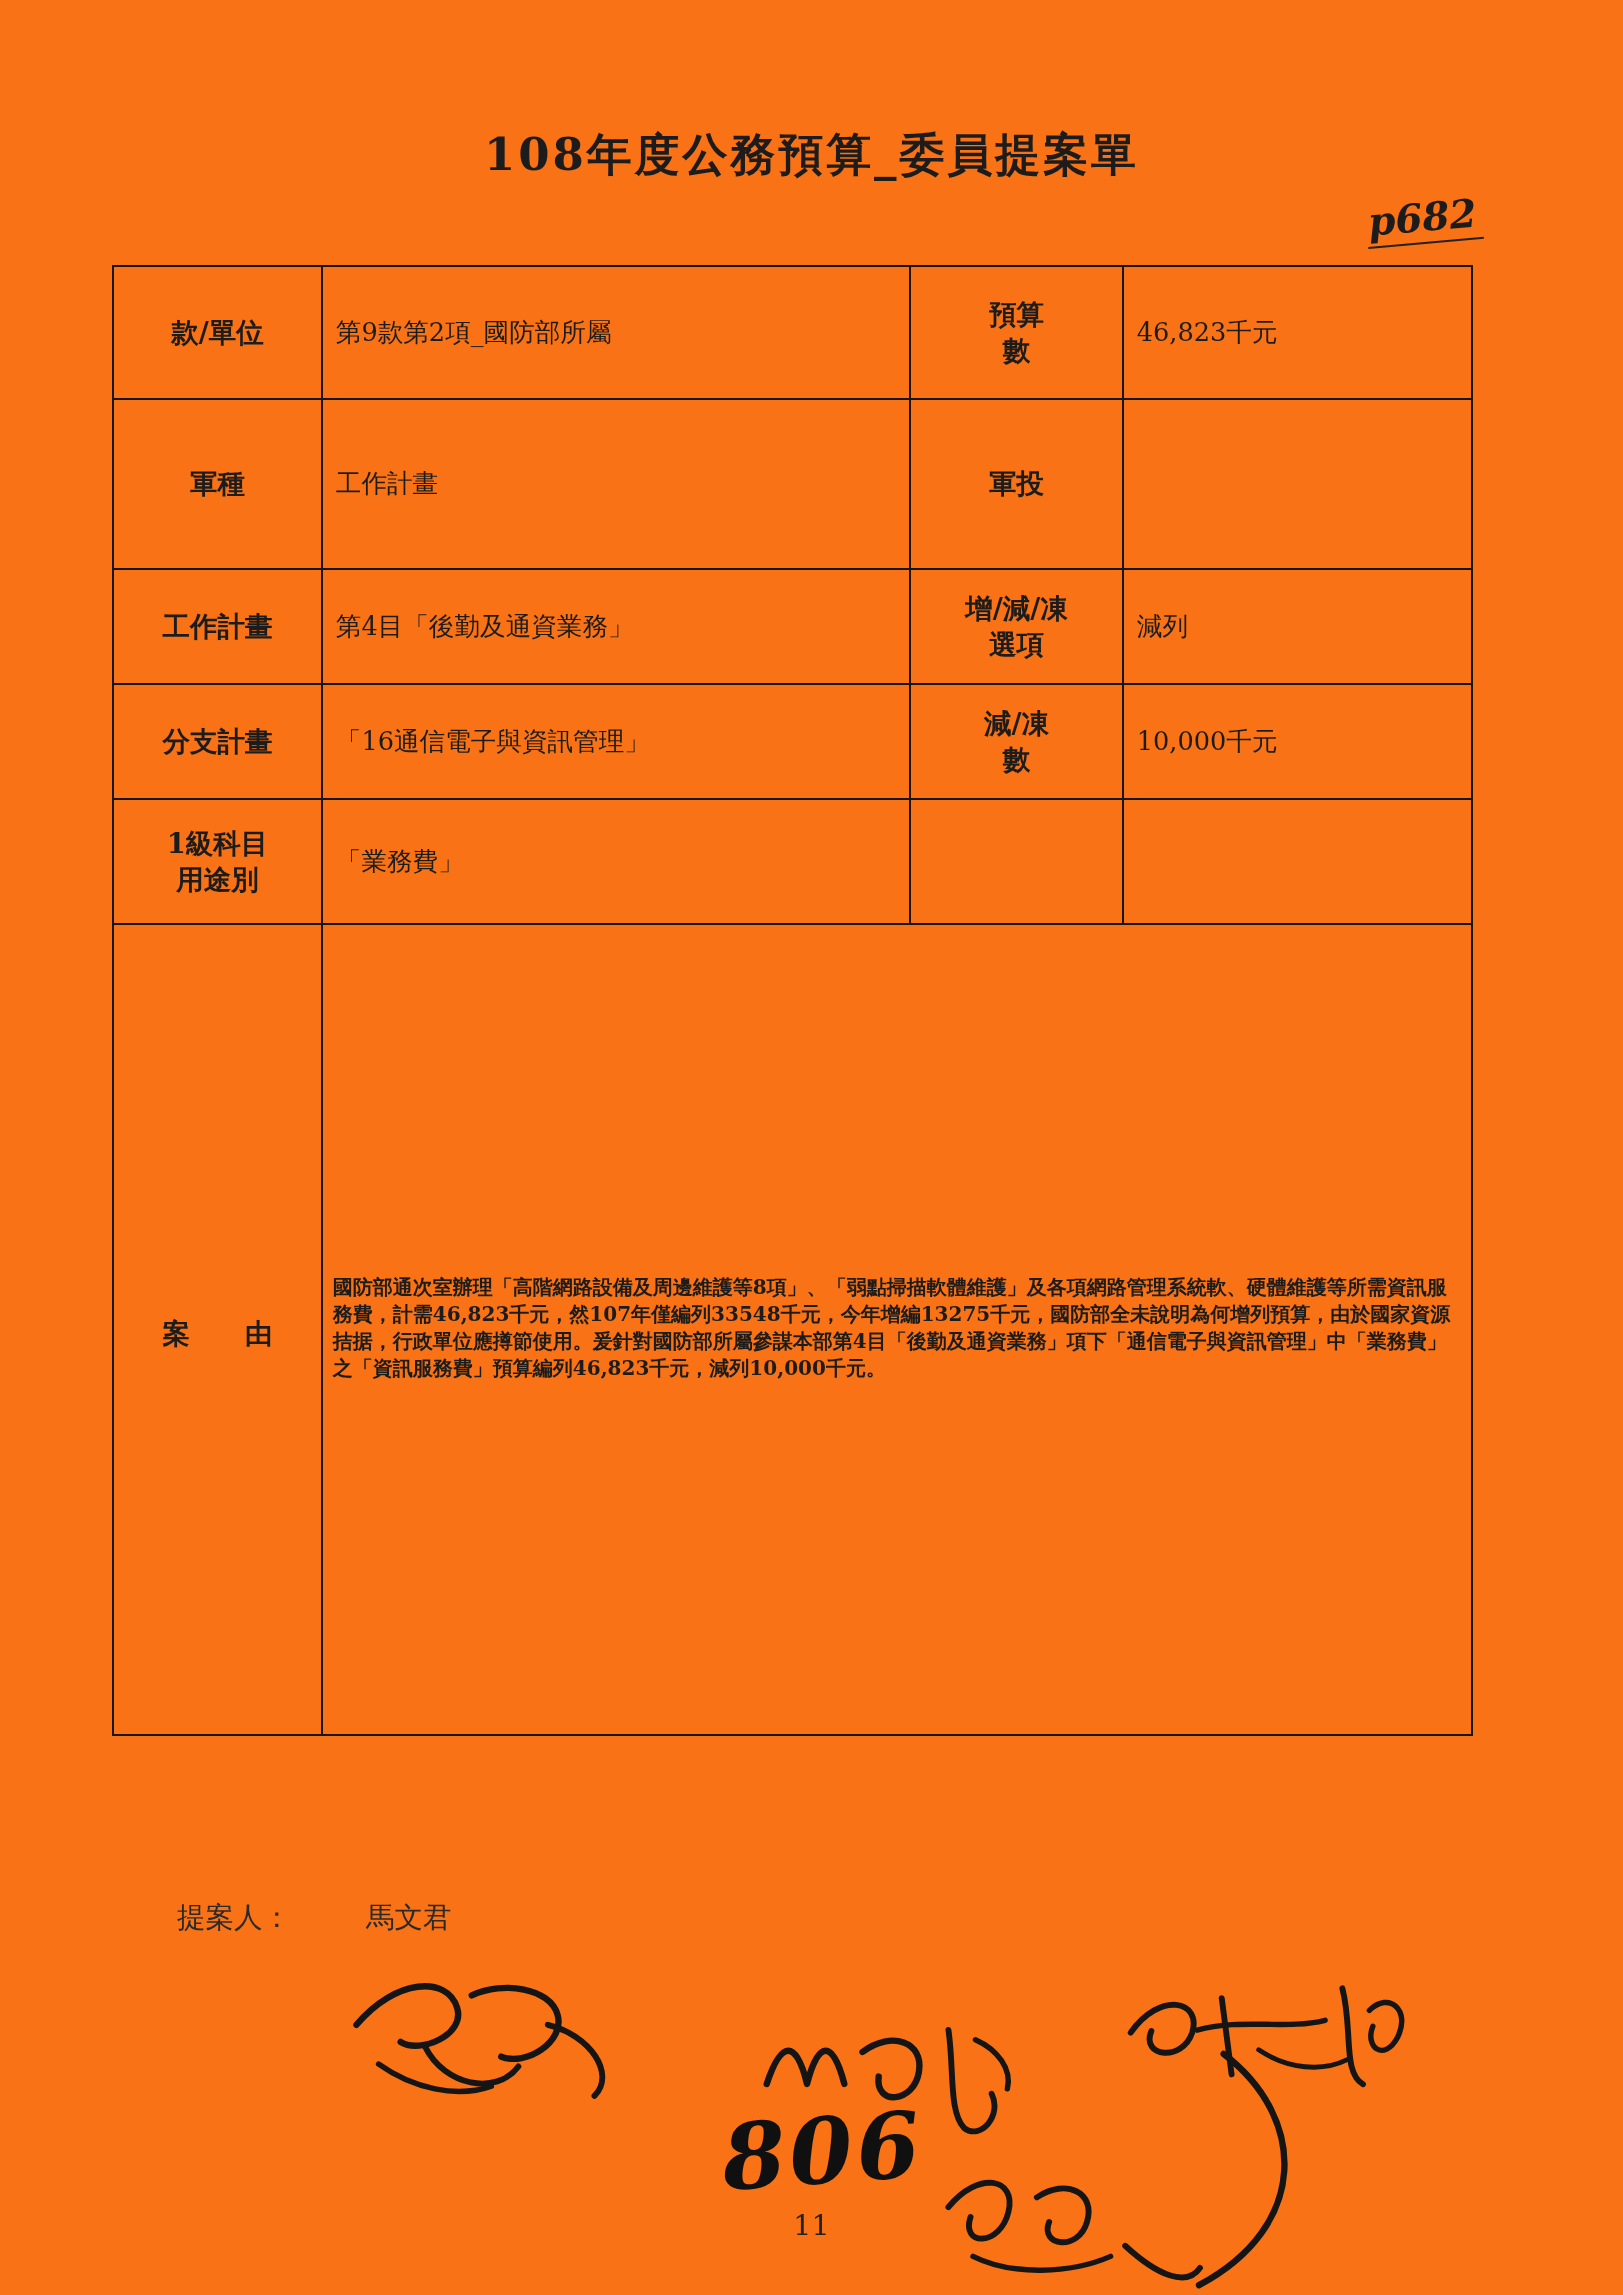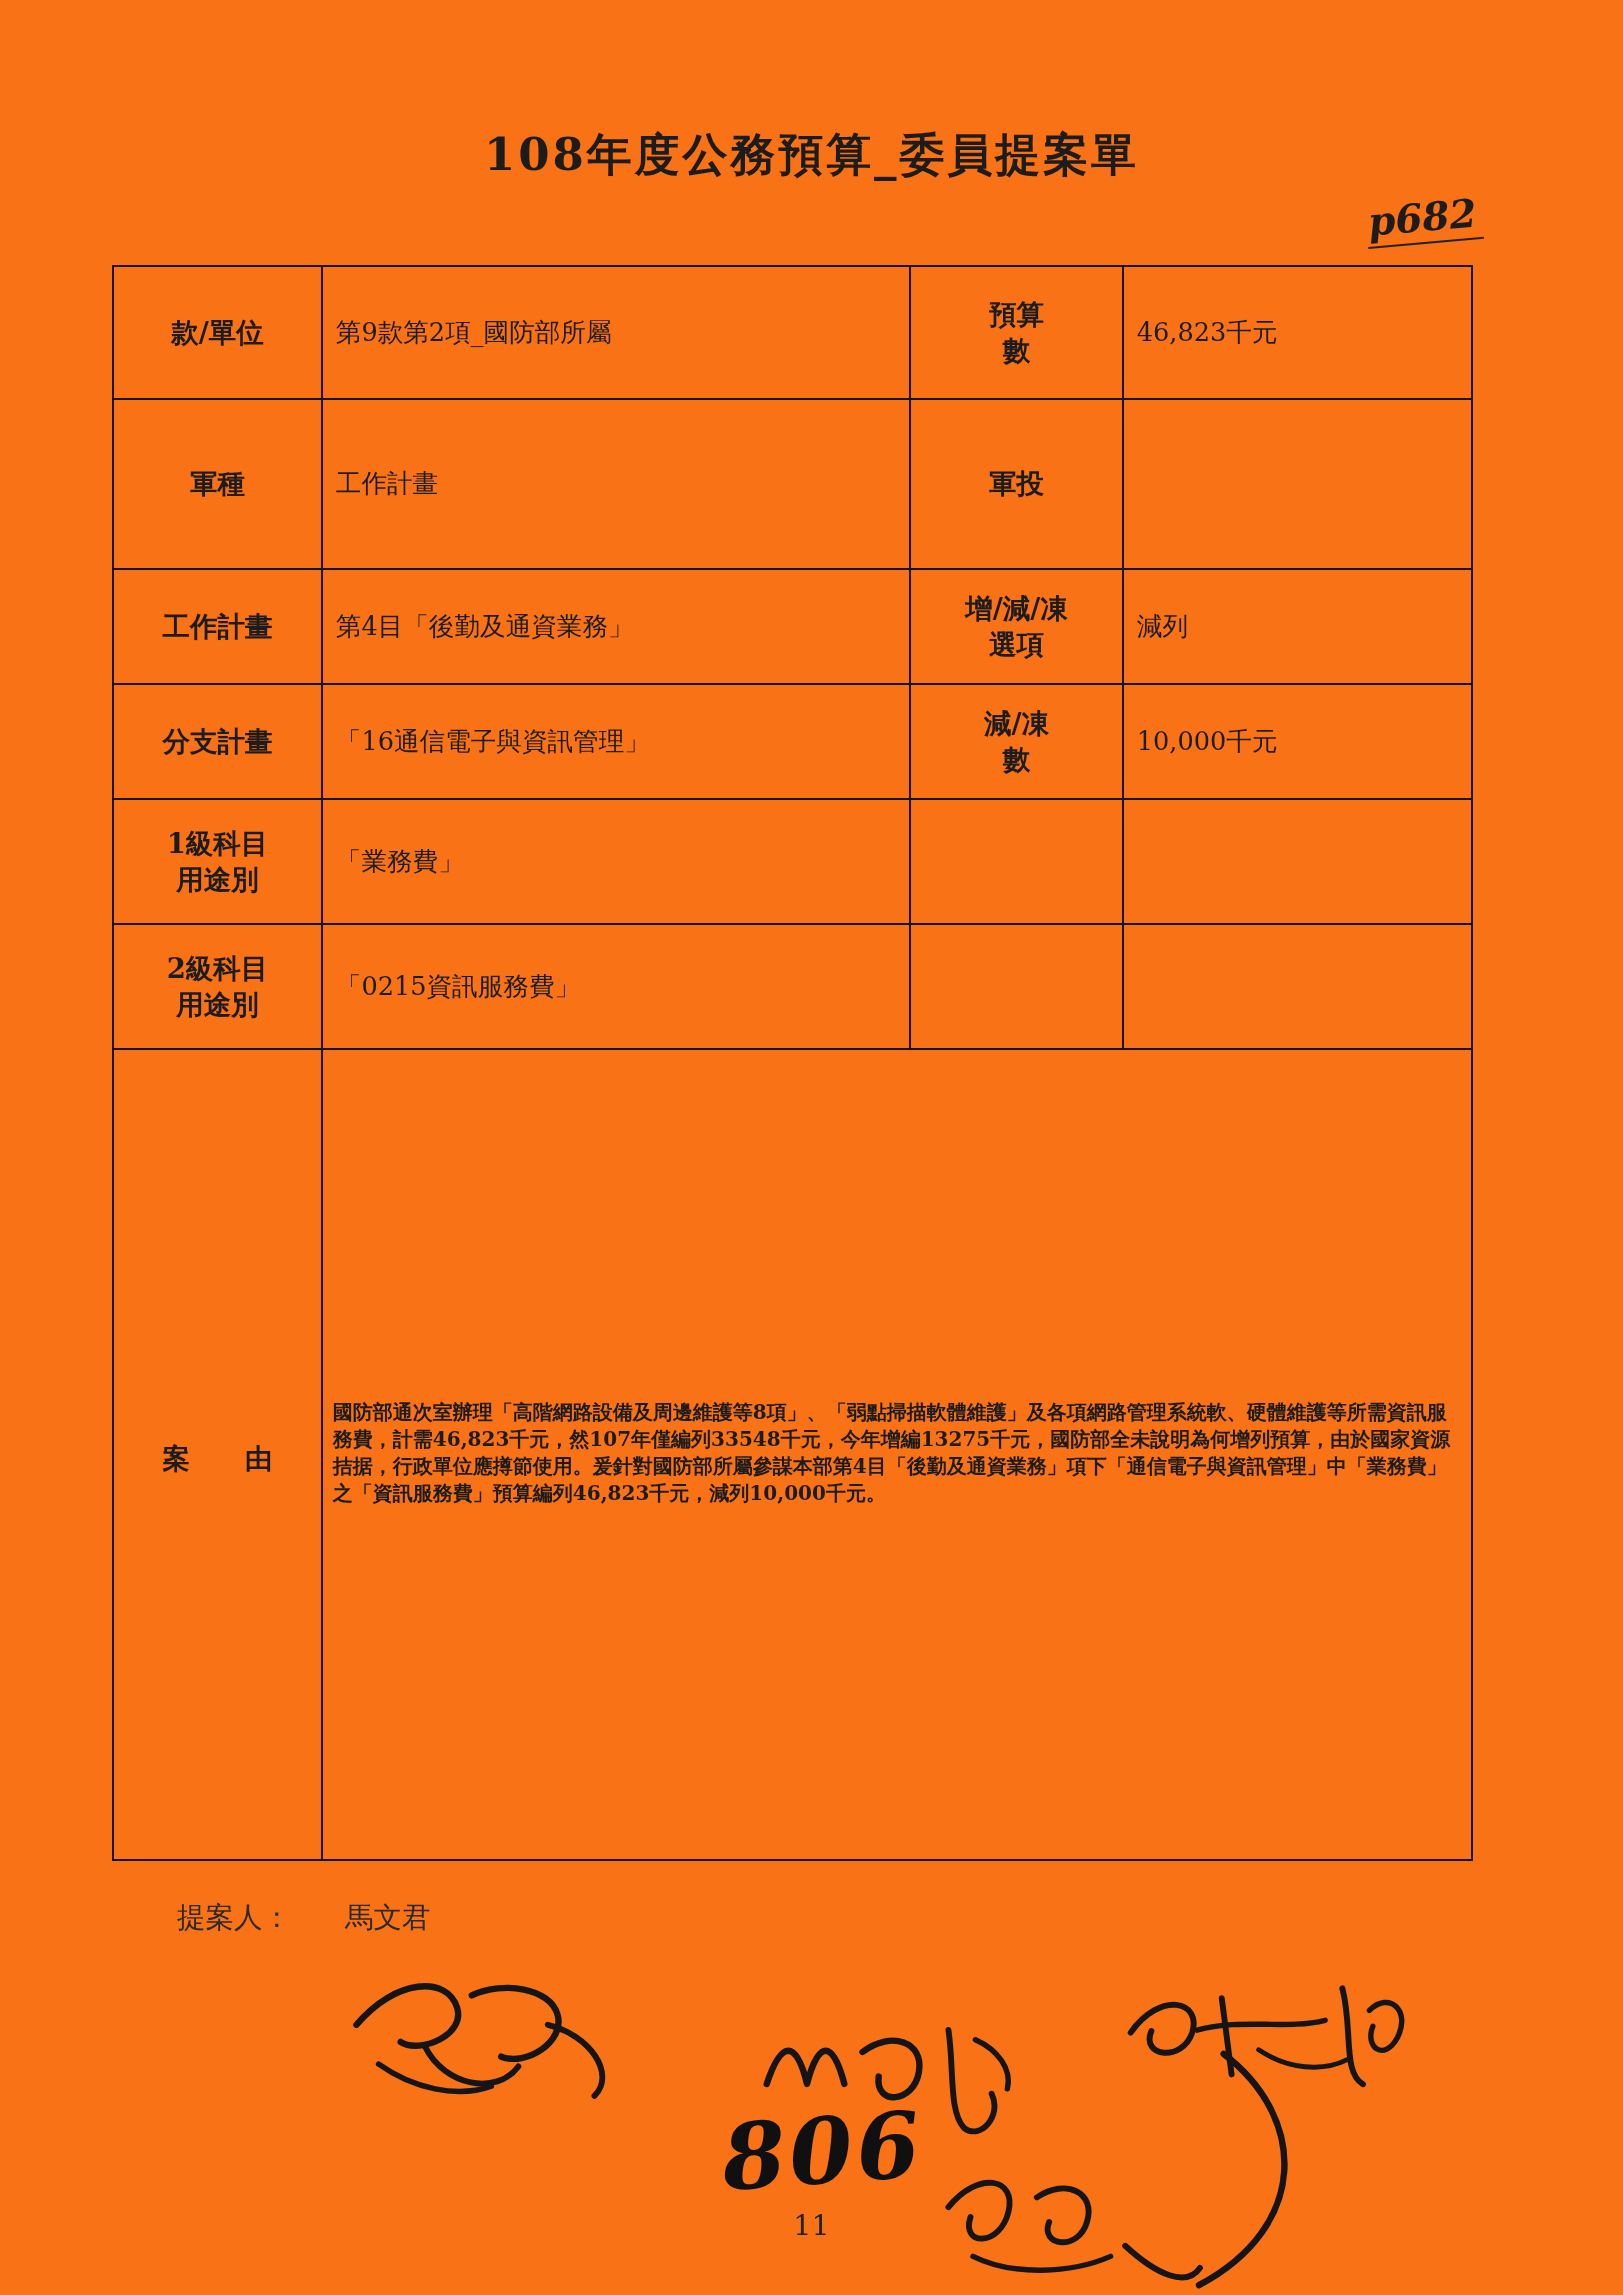--- a/index.html
+++ b/index.html
@@ -41,21 +41,21 @@
     vertical-align:top;padding-top:9px;
   }
   td.case-content{
     vertical-align:top;font-size:20px;line-height:1.36;
     padding:6.9px 12.8px 9.8px 9.8px;font-weight:700;
   }
   .r1{height:133px}.r2{height:170px}.r3{height:115px}
   .r4{height:115px}.r5{height:125px}.r6{height:125px}.r7{height:811px}
   .proposer{
     position:absolute;left:177px;top:1899px;font-size:28.5px;
-    display:flex;gap:54px;color:#2a2a2a;
+    display:flex;gap:75px;color:#2a2a2a;
   }
   .sig{position:absolute;}
   .sig svg{display:block;}
   .hand806{
     position:absolute;left:722px;top:2098px;
     font-size:91px;font-weight:700;transform:rotate(-4deg);
     font-style:italic;color:#101010;letter-spacing:3.9px;
   }
   .pagenum{
     position:absolute;left:0;top:2209px;width:100%;
@@ -104,27 +104,20 @@
       <td class="lbl">分支計畫</td>
       <td class="val">「16通信電子與資訊管理」</td>
       <td class="lbl">減/凍
 數</td>
       <td class="val">10,000千元</td>
     </tr>
     <tr class="r5">
       <td class="lbl">1級科目
 用途別</td>
       <td class="val">「業務費」</td>
-      <td class="lbl"></td>
-      <td class="val"></td>
-    </tr>
-    <tr class="r6">
-      <td class="lbl">2級科目
-用途別</td>
-      <td class="val">「0215資訊服務費」</td>
       <td class="lbl"></td>
       <td class="val"></td>
     </tr>
     <tr class="r7">
       <td class="lbl case-label">案　　由</td>
       <td class="case-content" colspan="3">國防部通次室辦理「高階網路設備及周邊維護等8項」、「弱點掃描軟體維護」及各項網路管理系統軟、硬體維護等所需資訊服務費，計需46,823千元，然107年僅編列33548千元，今年增編13275千元，國防部全未說明為何增列預算，由於國家資源拮据，行政單位應撙節使用。爰針對國防部所屬參謀本部第4目「後勤及通資業務」項下「通信電子與資訊管理」中「業務費」之「資訊服務費」預算編列46,823千元，減列10,000千元。</td>
     </tr>
   </tbody>
     </table>
 

